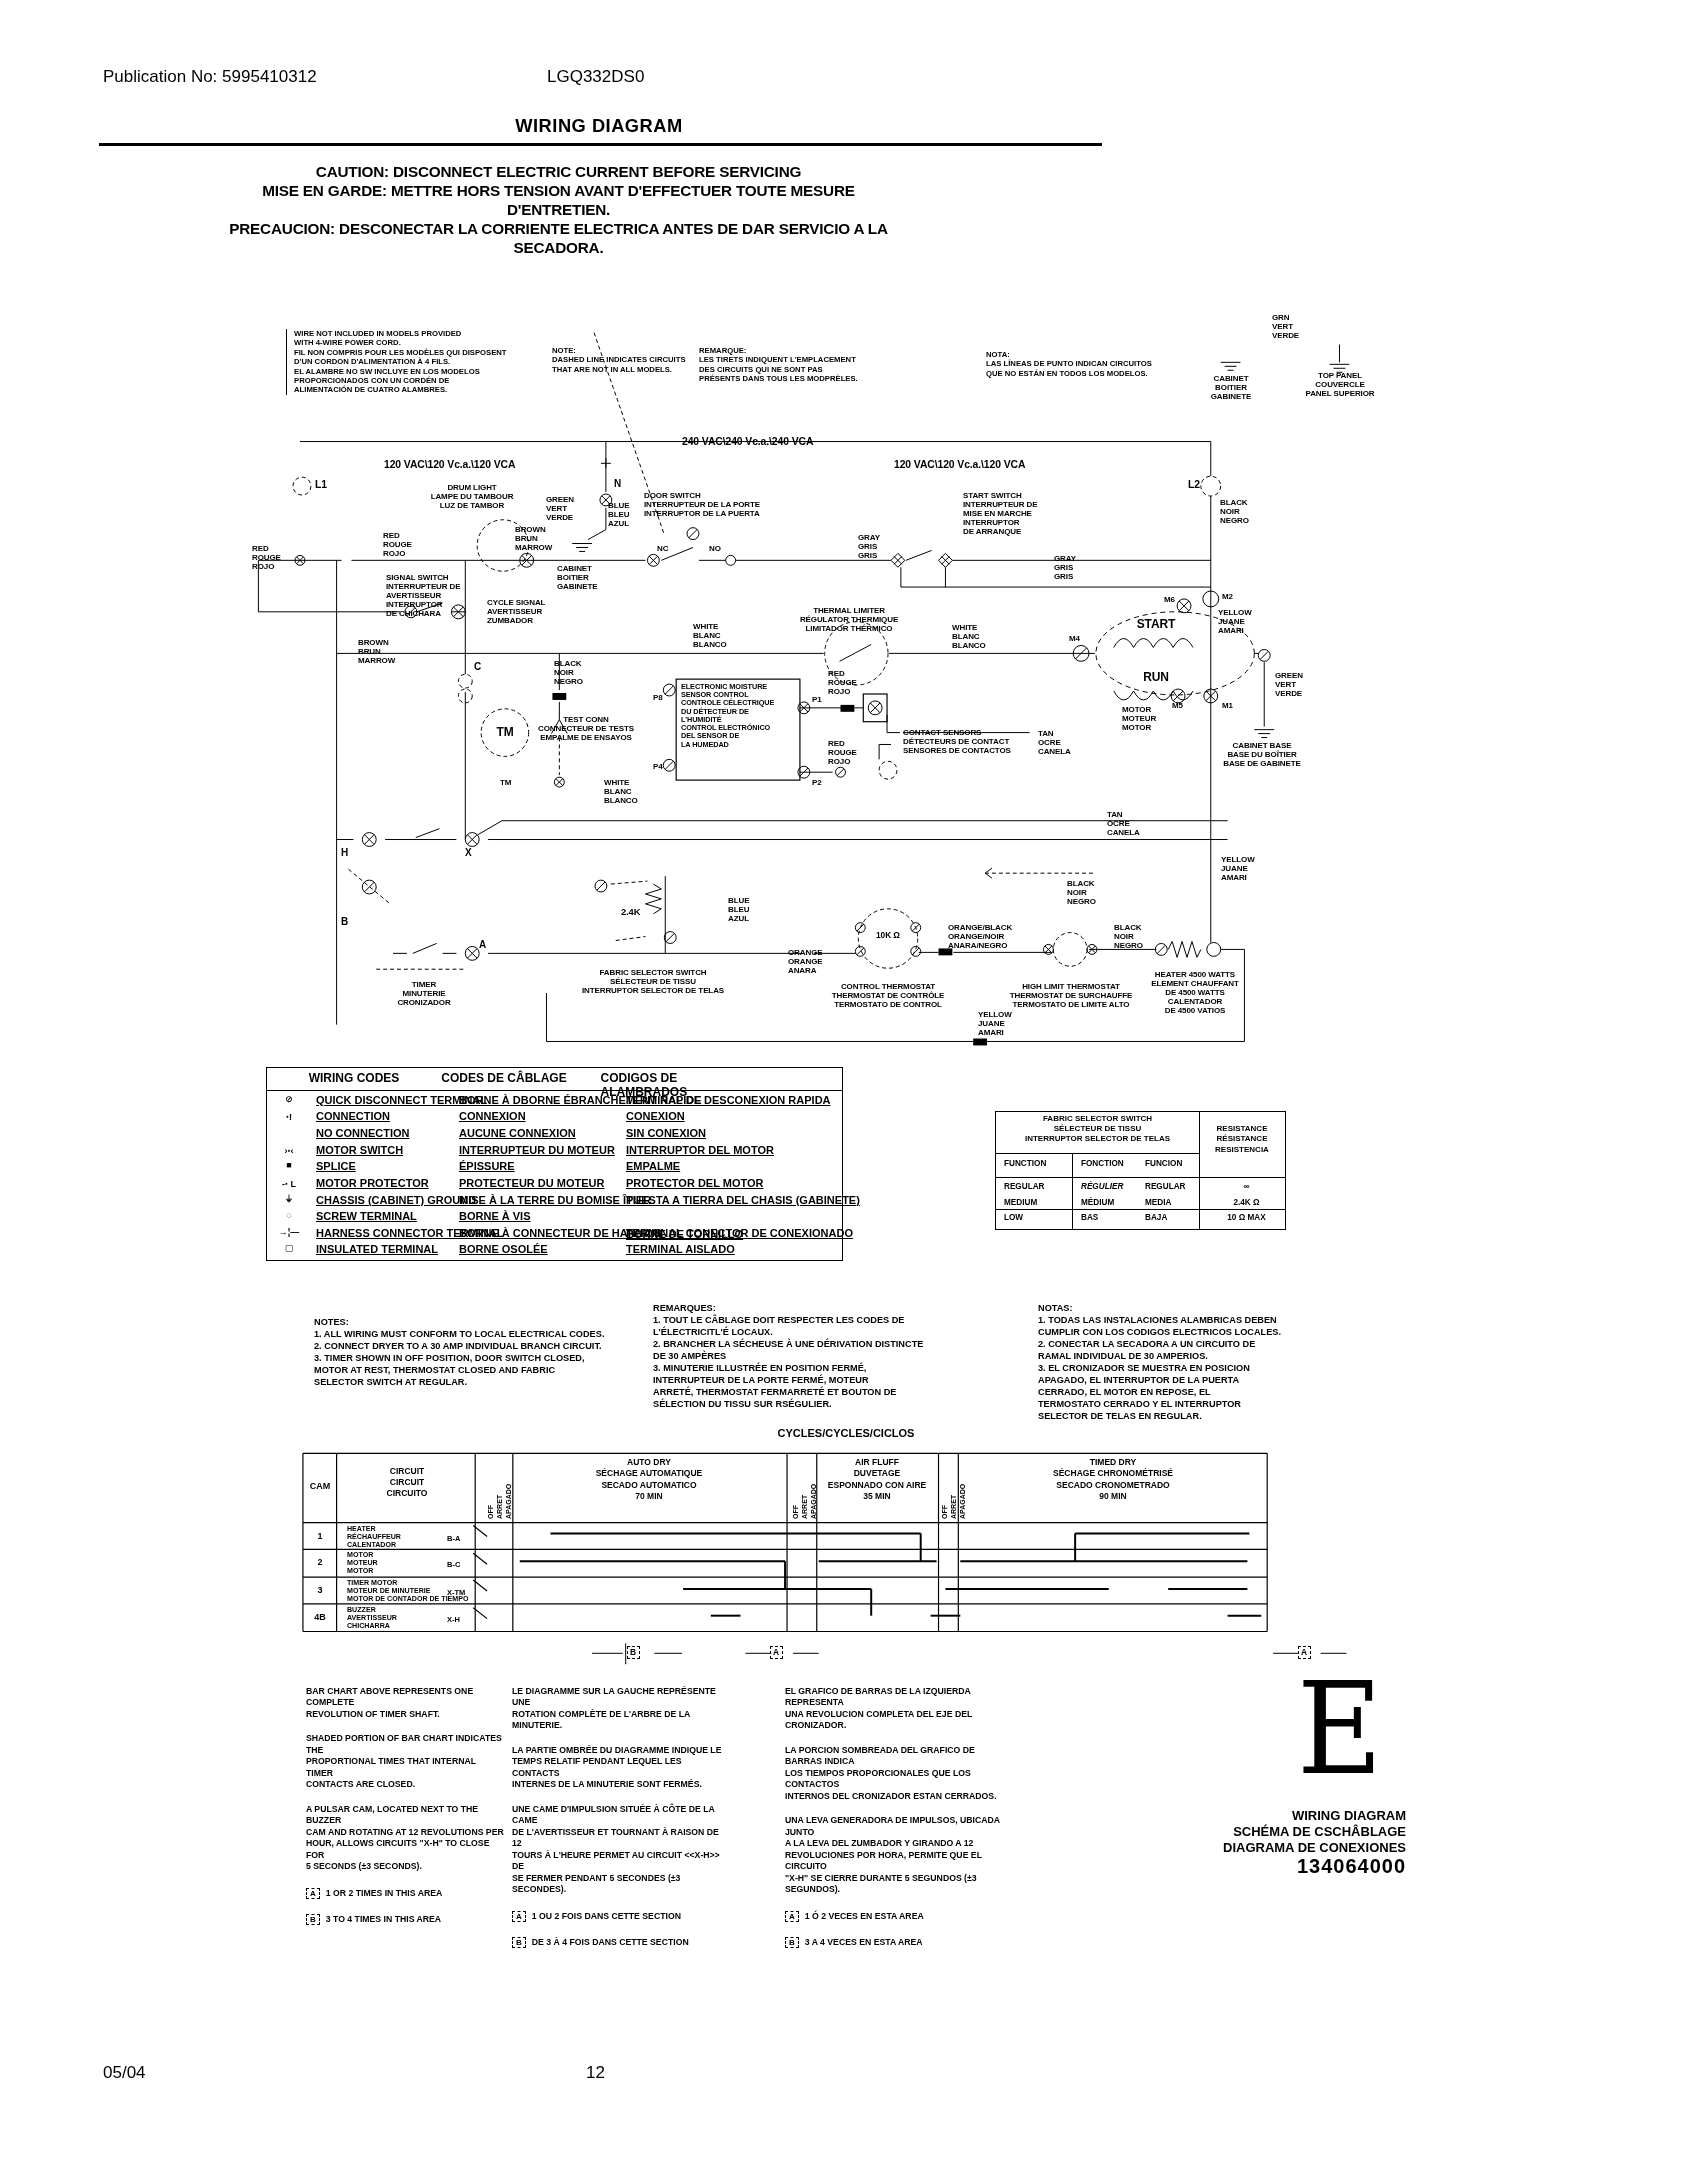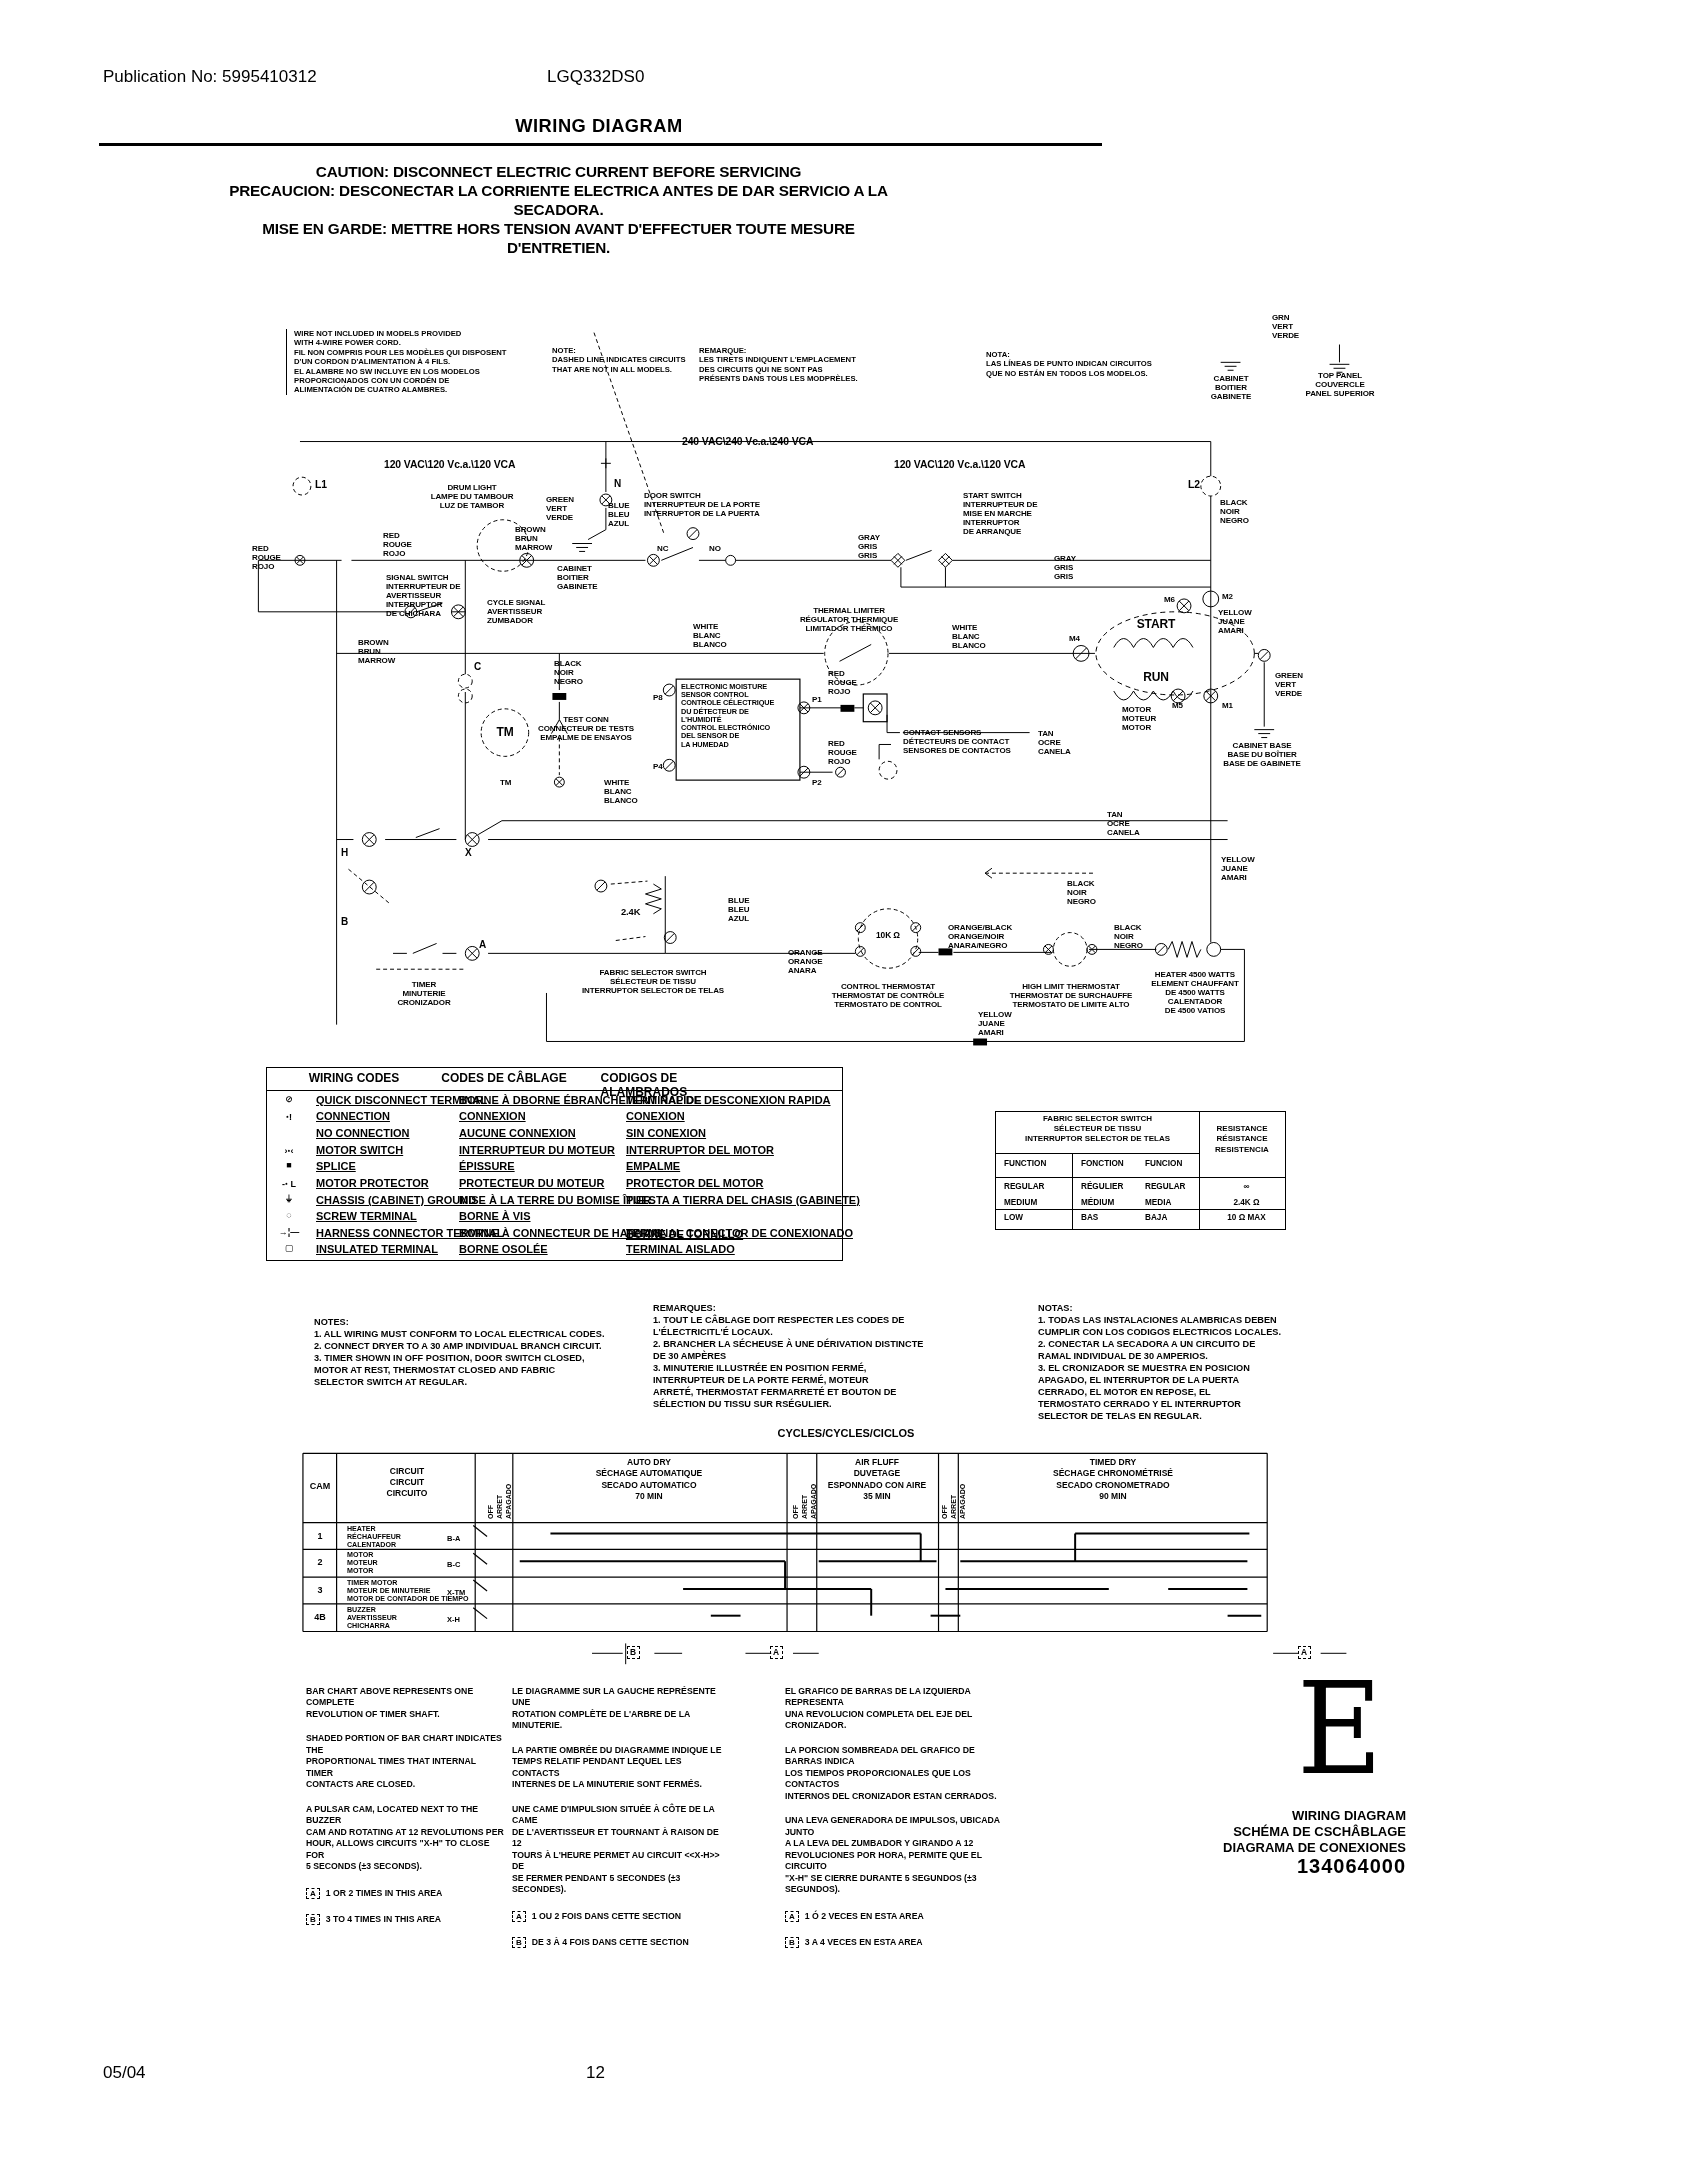--- a/index.html
+++ b/index.html
@@ -318,22 +318,22 @@
     <line x1="1334" y1="1670" x2="1360" y2="1670" stroke="#000" stroke-width="1"></line>
   </svg>
 
 <div class="abs pubno">Publication No: 5995410312</div>
 <div class="abs model">LGQ332DS0</div>
 <div class="abs pgtitle b">WIRING DIAGRAM</div>
 <div class="abs hrule"></div>
 
 <div class="abs caution">
   <div>CAUTION: DISCONNECT ELECTRIC CURRENT BEFORE SERVICING</div>
+  <div>MISE EN GARDE: METTRE HORS TENSION AVANT D'EFFECTUER TOUTE MESURE D'ENTRETIEN.</div>
   <div>PRECAUCION: DESCONECTAR LA CORRIENTE ELECTRICA  ANTES DE DAR SERVICIO A LA SECADORA.</div>
-  <div>MISE EN GARDE: METTRE HORS TENSION AVANT D'EFFECTUER TOUTE MESURE D'ENTRETIEN.</div>
 </div>
 
 <div class="abs tnote wirenote">WIRE NOT INCLUDED IN MODELS PROVIDED
 WITH 4-WIRE POWER CORD.
 FIL NON COMPRIS POUR LES MODÈLES QUI DISPOSENT
 D'UN CORDON D'ALIMENTATION À 4 FILS.
 EL ALAMBRE NO SW INCLUYE EN LOS MODELOS
 PROPORCIONADOS CON UN CORDÉN DE
 ALIMENTACIÓN DE CUATRO ALAMBRES.</div>
 <div class="abs tnote noteen">NOTE:
@@ -586,21 +586,21 @@
   <div class="fs-v1"></div>
   <div class="fs-v2"></div>
   <div class="fs-h1"></div>
   <div class="fs-h2"></div>
   <div class="fs-h3"></div>
   <div>
       <div class="fscell" style="left: 8px; top: 47px;">FUNCTION</div>
       <div class="fscell" style="left: 85px; top: 47px;">FONCTION</div>
       <div class="fscell" style="left: 149px; top: 47px;">FUNCION</div>
       <div class="fscell" style="left: 8px; top: 70px;">REGULAR</div>
-      <div class="fscell" style="left: 85px; top: 70px;">RÉGULIER</div>
+      <div class="fscell" style="left: 85px; top: 70px; font-style: italic;">RÉGULIER</div>
       <div class="fscell" style="left: 149px; top: 70px;">REGULAR</div>
       <div class="fscell" style="left: 220px; top: 70px; width: 61px; text-align: center;">∞</div>
       <div class="fscell" style="left: 8px; top: 86px;">MEDIUM</div>
       <div class="fscell" style="left: 85px; top: 86px;">MÉDIUM</div>
       <div class="fscell" style="left: 149px; top: 86px;">MEDIA</div>
       <div class="fscell" style="left: 220px; top: 86px; width: 61px; text-align: center;">2.4K Ω</div>
       <div class="fscell" style="left: 8px; top: 101px;">LOW</div>
       <div class="fscell" style="left: 85px; top: 101px;">BAS</div>
       <div class="fscell" style="left: 149px; top: 101px;">BAJA</div>
       <div class="fscell" style="left: 220px; top: 101px; width: 61px; text-align: center;">10 Ω MAX</div>

